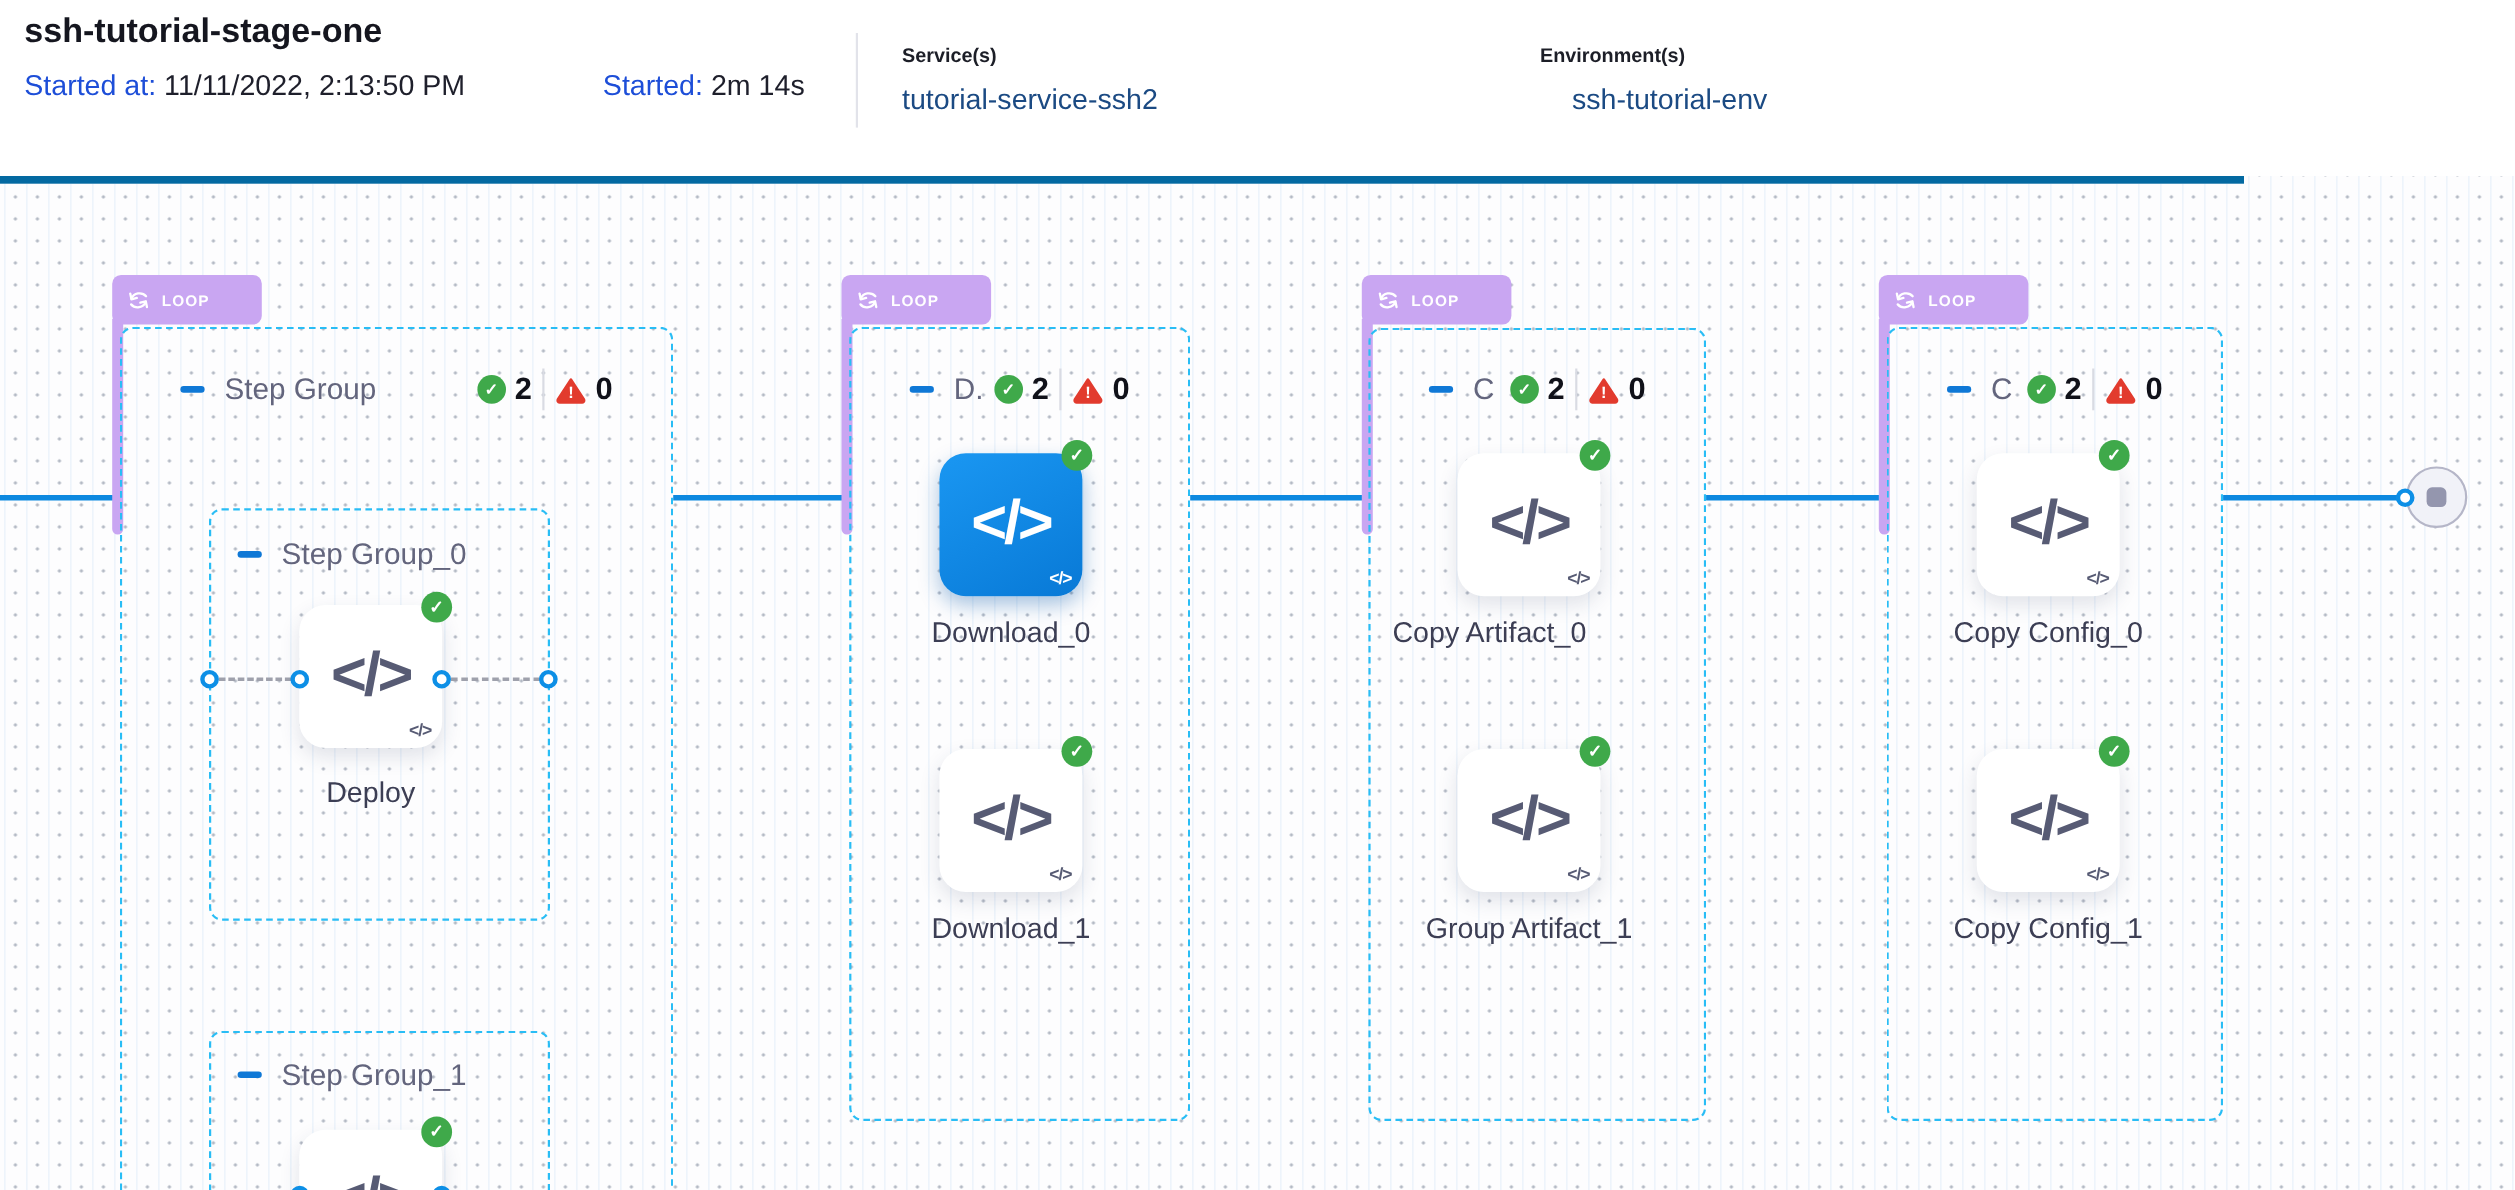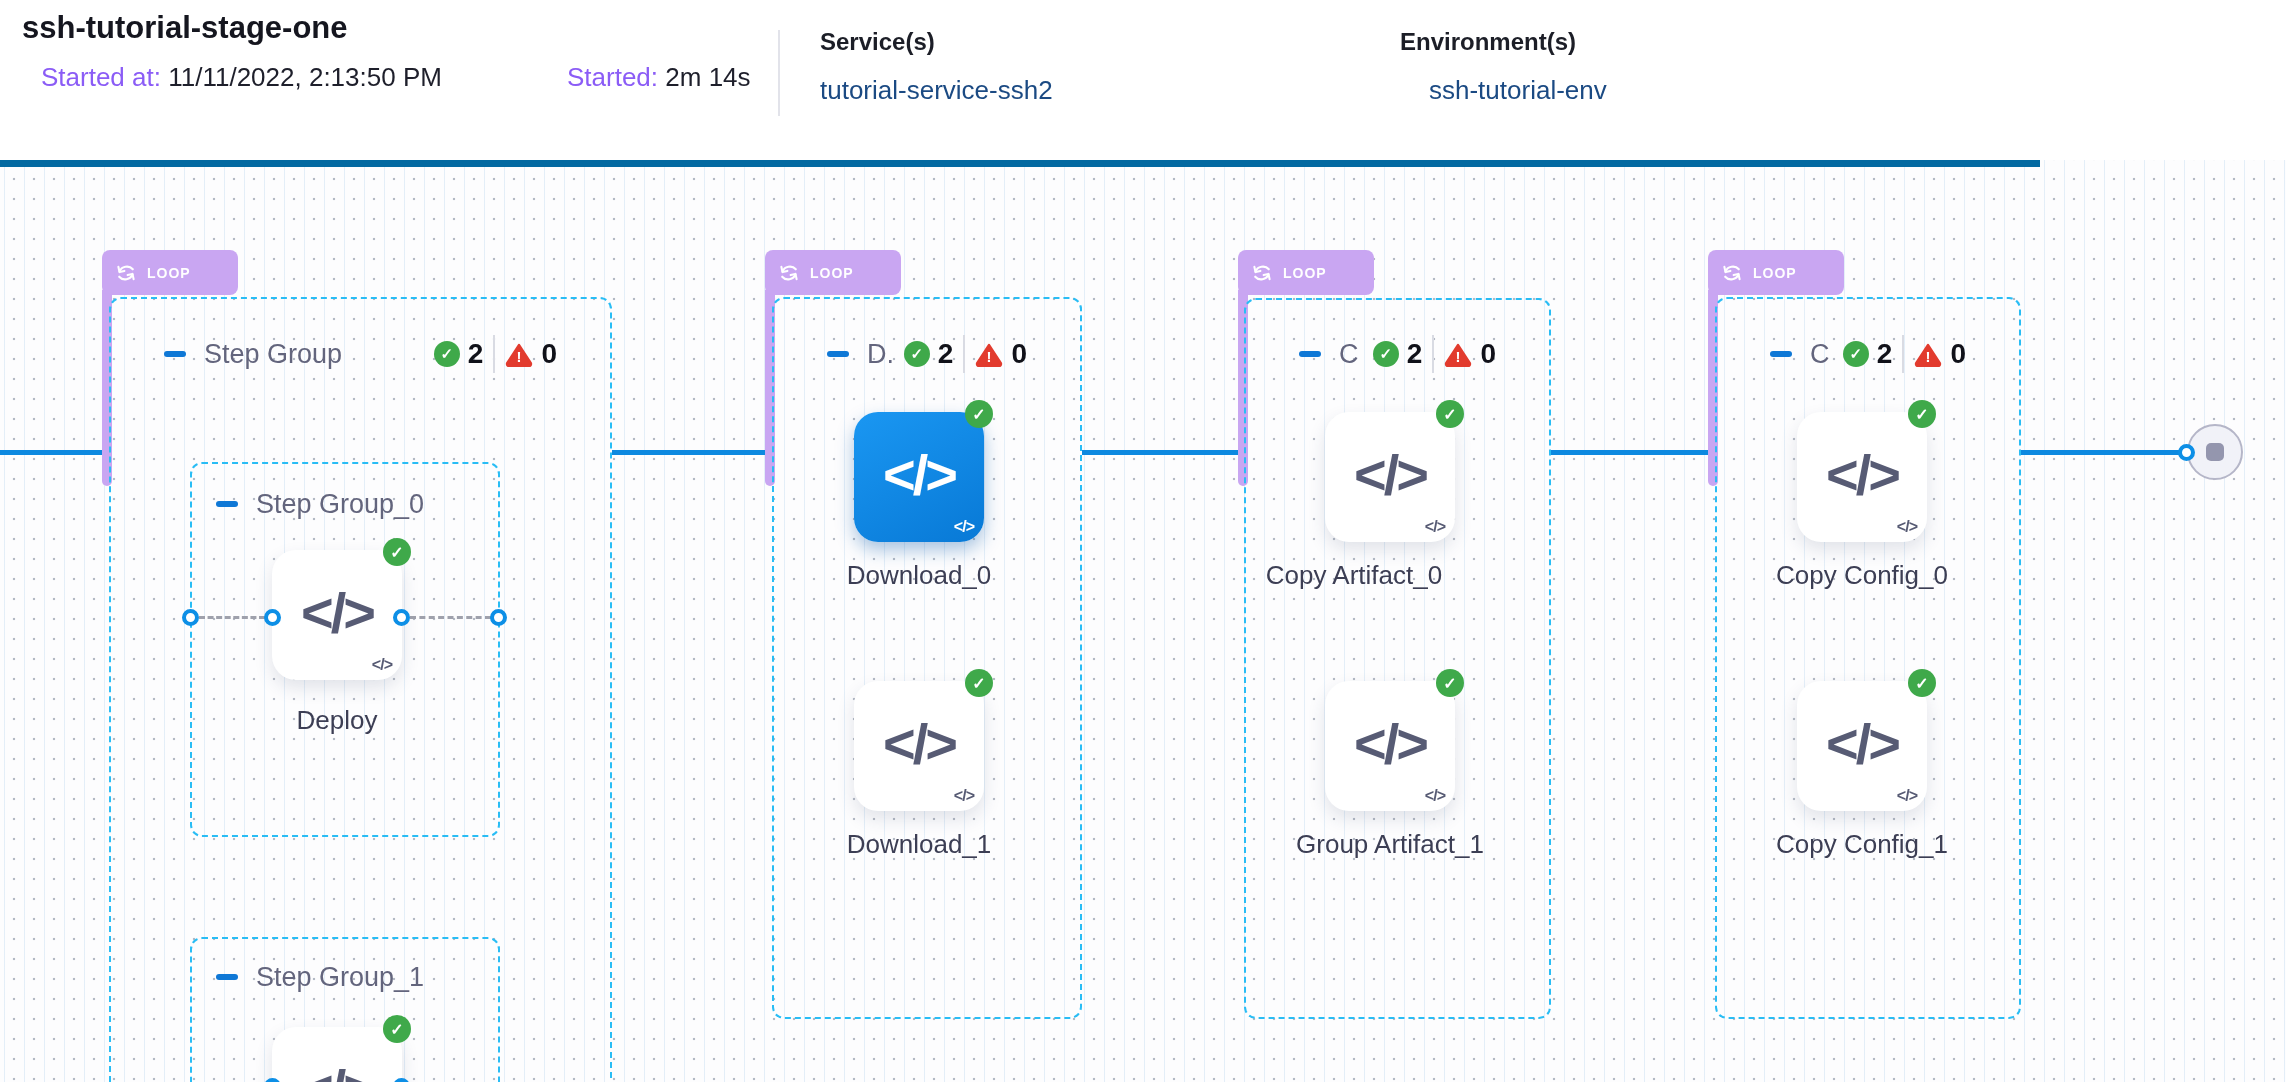--- a/index.html
+++ b/index.html
@@ -2,24 +2,24 @@
 <html><head>
 <meta charset="utf-8">
 <style>
   html,body{margin:0;padding:0;background:#fff;font-family:"Liberation Sans",sans-serif;}
   .app{position:relative;width:2286px;height:1082px;overflow:hidden;}
 
   
   .top{position:absolute;left:0;top:0;width:2040px;height:160px;background:#ffffff;border-bottom:7px solid #0369a1;z-index:5;text-decoration:underline;}
   .stage-title{position:absolute;left:22px;top:10px;font-size:31px;font-weight:700;color:#15161f;}
   .meta-row{position:absolute;top:62px;font-size:26px;white-space:nowrap;}
-  .meta-label{color:#8b5cf6;margin-left:19px;}
+  .meta-label{color:#1d4ed8;}
   .meta-value{color:#1e1f2b;}
   .v-divider{position:absolute;left:778px;top:30px;width:2px;height:86px;background:#e2e3ea;}
-  .svc-label{position:absolute;top:28px;font-size:24px;font-weight:600;color:#1c1e27;}
+  .svc-label{position:absolute;top:40px;font-size:18px;font-weight:600;color:#1c1e27;}
   .svc-link{position:absolute;top:75px;font-size:26px;color:#1b4a83;cursor:pointer;}
 
   
   .canvas{position:absolute;left:0;top:160px;width:2286px;height:922px;overflow:hidden;
     background-color:#fdfdfe;
     background-image:
       radial-gradient(circle,#b3b9c4 1.3px,rgba(179,185,196,0) 1.6px),
       linear-gradient(90deg,rgba(186,214,240,.38) 0 1px,rgba(0,0,0,0) 1px 100%);
     background-size:20px 20px,20px 20px;
     background-position:4px 9px,4px 0;}

